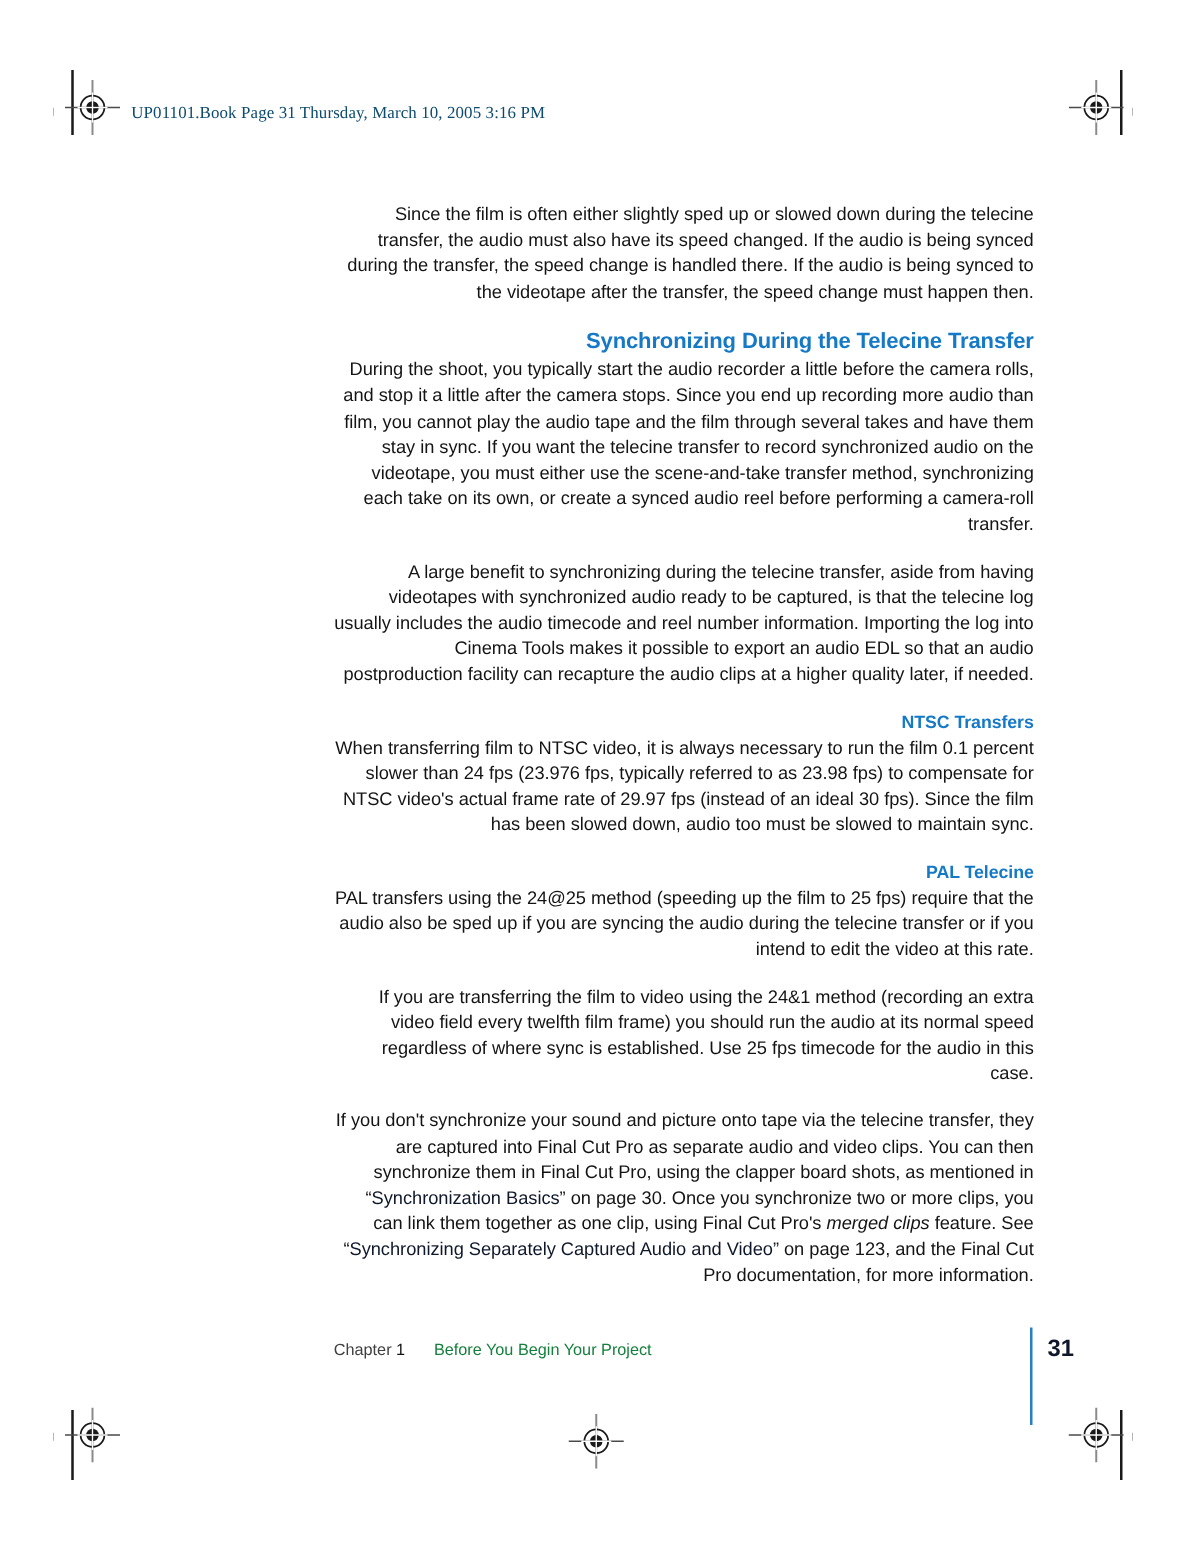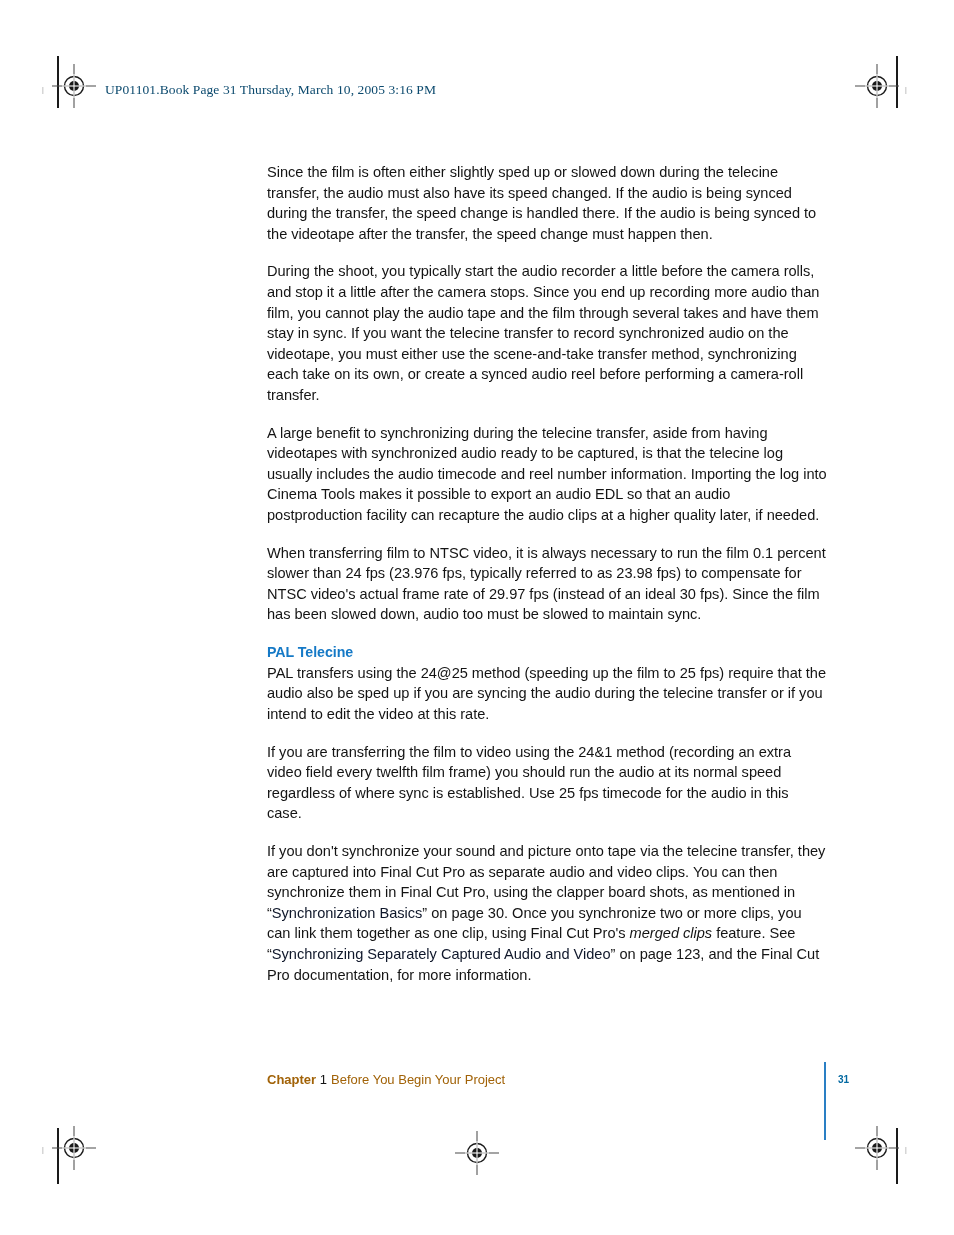--- a/index.html
+++ b/index.html
@@ -55,20 +55,21 @@
     white-space: nowrap;
     letter-spacing: 0.1px;
   }
 
   
   .content {
     position: absolute;
     left: 267px;
     top: 162px;
     width: 560px;
+    text-align: right;
   }
 
   p.body-text {
     margin: 0 0 17px 0;
     font-size: 14.6px;
     line-height: 20.6px;
     color: #141414;
     letter-spacing: -0.02px;
   }
   p.body-text.tight { margin-bottom: 0; }
@@ -102,47 +103,47 @@
   .footer {
     position: absolute;
     left: 267px;
     top: 1071px;
     width: 560px;
     font-size: 13px;
     line-height: 18px;
     white-space: nowrap;
   }
   .footer .chapter-word {
-    font-weight: bold;
-    color: #a16207;
+    font-weight: normal;
+    color: #404040;
   }
   .footer .chapter-num {
     font-weight: normal;
     color: #141414;
   }
   .footer .chapter-title {
-    color: #a16207;
-    margin-left: 4px;
+    color: #15803d;
+    margin-left: 23px;
   }
 
   .footer-rule {
     position: absolute;
     left: 824px;
     top: 1062px;
     width: 1.6px;
     height: 78px;
     background: #2a7fc4;
   }
   .page-number {
     position: absolute;
     left: 838px;
     top: 1071px;
-    font-size: 10px;
+    font-size: 19px;
     font-weight: bold;
-    color: #0369a1;
+    color: #0f172a;
     line-height: 18px;
   }
 </style>
 </head>
 <body>
 
 <div class="trim-line trim-v-left-top"></div>
 <div class="trim-line trim-v-right-top"></div>
 <div class="trim-line trim-v-left-bot"></div>
 <div class="trim-line trim-v-right-bot"></div>
@@ -196,25 +197,27 @@
 <div class="tiny-tick" style="left:905px; top:86px;">|</div>
 <div class="tiny-tick" style="left:42px; top:1146px;">|</div>
 <div class="tiny-tick" style="left:905px; top:1146px;">|</div>
 
 <div class="page-header">UP01101.Book  Page 31  Thursday, March 10, 2005  3:16 PM</div>
 
 <div class="content">
 
   <p class="body-text">Since the film is often either slightly sped up or slowed down during the telecine transfer, the audio must also have its speed changed. If the audio is being synced during the transfer, the speed change is handled there. If the audio is being synced to the videotape after the transfer, the speed change must happen then.</p>
 
+  <h2 class="section-heading">Synchronizing During the Telecine Transfer</h2>
 
   <p class="body-text">During the shoot, you typically start the audio recorder a little before the camera rolls, and stop it a little after the camera stops. Since you end up recording more audio than film, you cannot play the audio tape and the film through several takes and have them stay in sync. If you want the telecine transfer to record synchronized audio on the videotape, you must either use the scene-and-take transfer method, synchronizing each take on its own, or create a synced audio reel before performing a camera-roll transfer.</p>
 
   <p class="body-text">A large benefit to synchronizing during the telecine transfer, aside from having videotapes with synchronized audio ready to be captured, is that the telecine log usually includes the audio timecode and reel number information. Importing the log into Cinema Tools makes it possible to export an audio EDL so that an audio postproduction facility can recapture the audio clips at a higher quality later, if needed.</p>
 
+  <h3 class="sub-heading">NTSC Transfers</h3>
 
   <p class="body-text">When transferring film to NTSC video, it is always necessary to run the film 0.1 percent slower than 24 fps (23.976 fps, typically referred to as 23.98 fps) to compensate for NTSC video's actual frame rate of 29.97 fps (instead of an ideal 30 fps). Since the film has been slowed down, audio too must be slowed to maintain sync.</p>
 
   <h3 class="sub-heading">PAL Telecine</h3>
 
   <p class="body-text">PAL transfers using the 24@25 method (speeding up the film to 25 fps) require that the audio also be sped up if you are syncing the audio during the telecine transfer or if you intend to edit the video at this rate.</p>
 
   <p class="body-text">If you are transferring the film to video using the 24&amp;1 method (recording an extra video field every twelfth film frame) you should run the audio at its normal speed regardless of where sync is established. Use 25 fps timecode for the audio in this case.</p>
 
 

